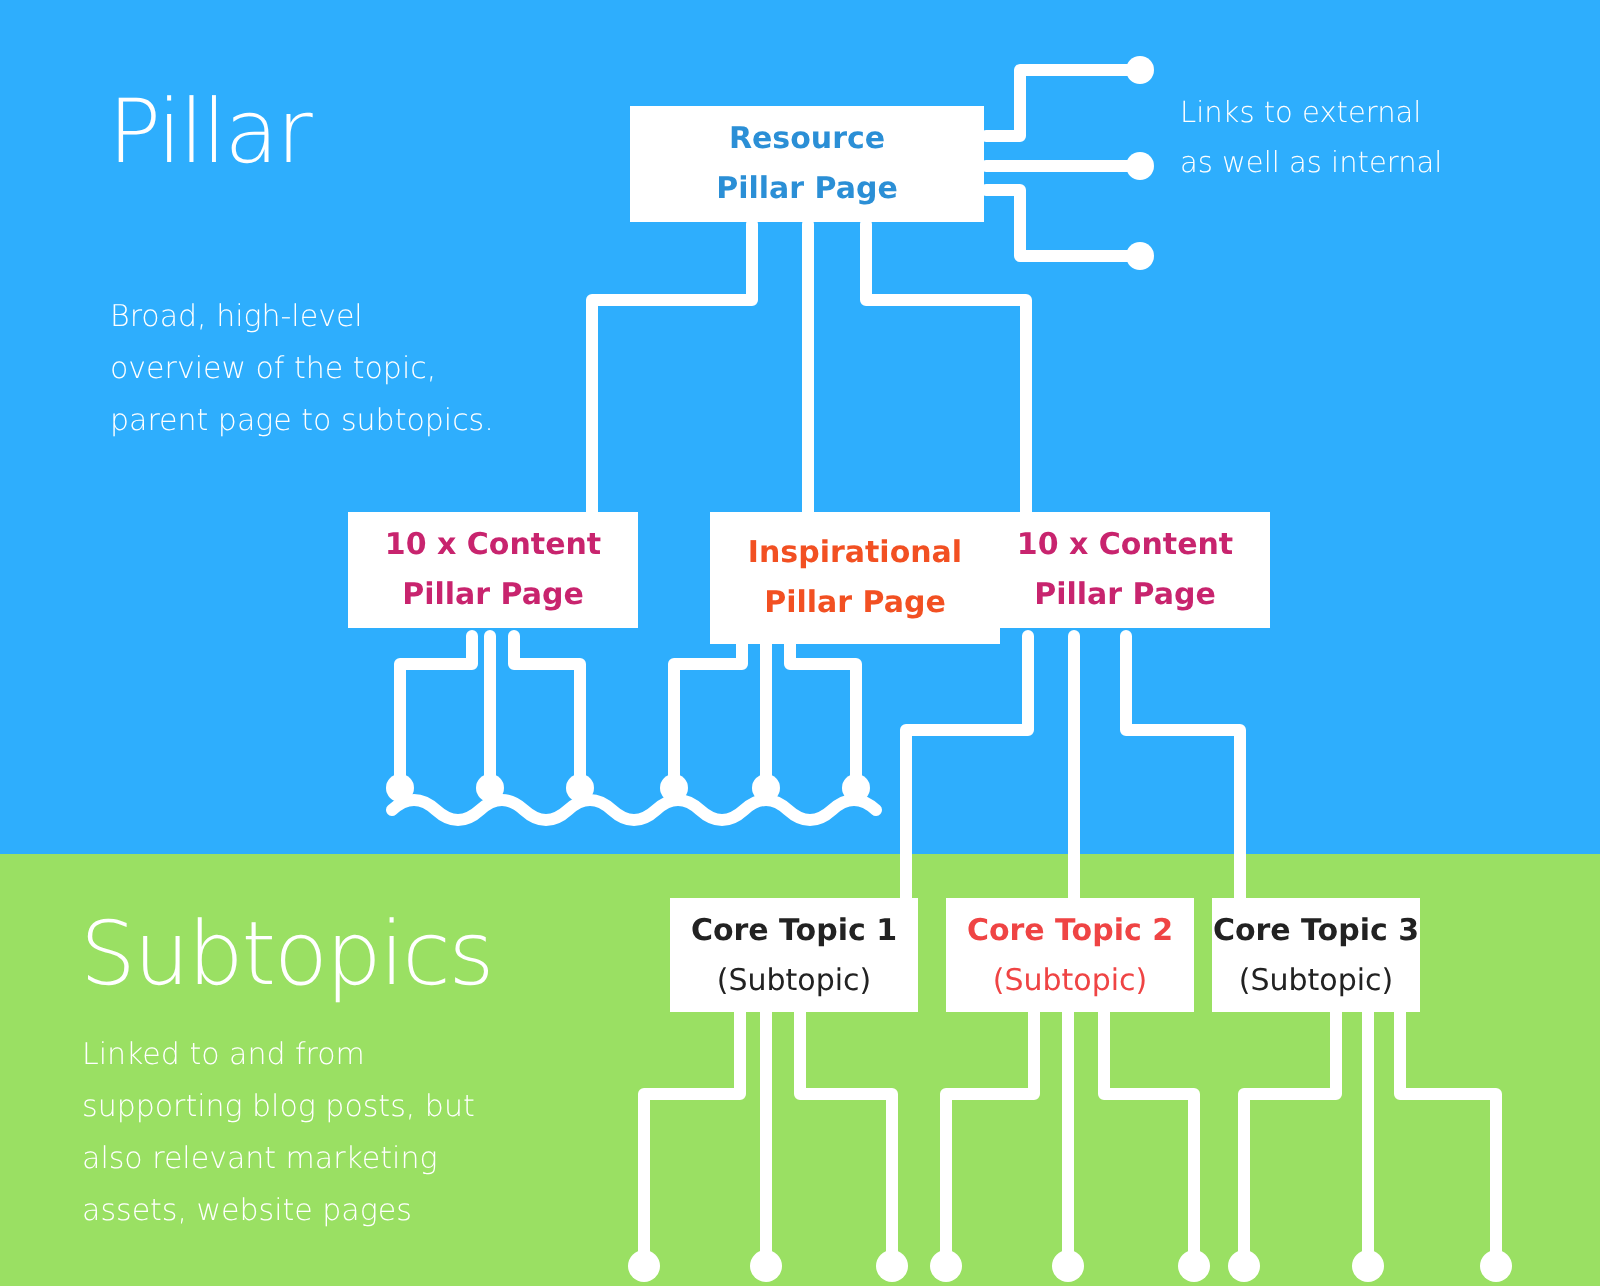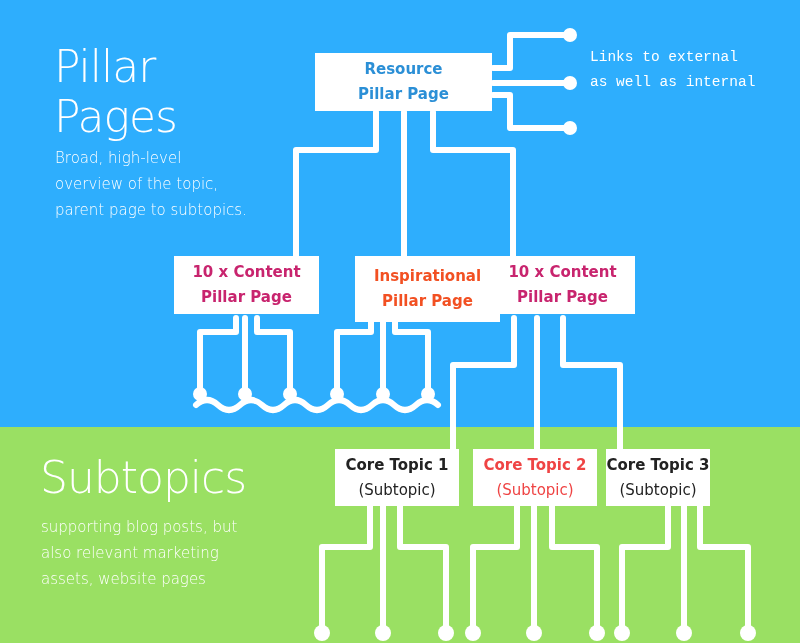--- a/index.html
+++ b/index.html
@@ -73,35 +73,35 @@
     <circle cx="534" cy="633" r="8"></circle>
     <circle cx="597" cy="633" r="8"></circle>
     <circle cx="622" cy="633" r="8"></circle>
     <circle cx="684" cy="633" r="8"></circle>
     <circle cx="748" cy="633" r="8"></circle>
   </g>
 </svg>
 
 <div class="heading" style="left:54px; top:42px;">
   <div>Pillar</div>
-  <div>Pages</div>
 </div>
 <div class="desc" style="left:55px; top:145px;">
   <div>Broad, high-level</div>
   <div>overview of the topic,</div>
   <div>parent page to subtopics.</div>
 </div>
 
-<div class="desc" style="left:590px; top:45px; font-size:14.5px; line-height:25px;font-family:Liberation Mono, monospace;">
+<div class="desc" style="left:590px; top:45px; font-size:14.5px; line-height:25px;">
   <div>Links to external</div>
   <div>as well as internal</div>
 </div>
 
 <div class="heading" style="left:40px; top:453px;">Subtopics</div>
 <div class="desc" style="left:41px; top:514px;">
+  <div>Linked to and from</div>
   <div>supporting blog posts, but</div>
   <div>also relevant marketing</div>
   <div>assets, website pages</div>
 </div>
 
 <div class="box" style="left:315px; top:53px; width:177px; height:58px; color:#2b8fd6;">
   <span>Resource</span>
   <span>Pillar Page</span>
 </div>
 

